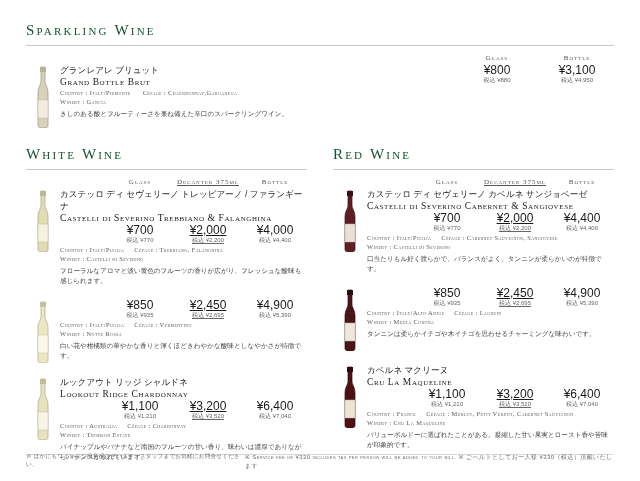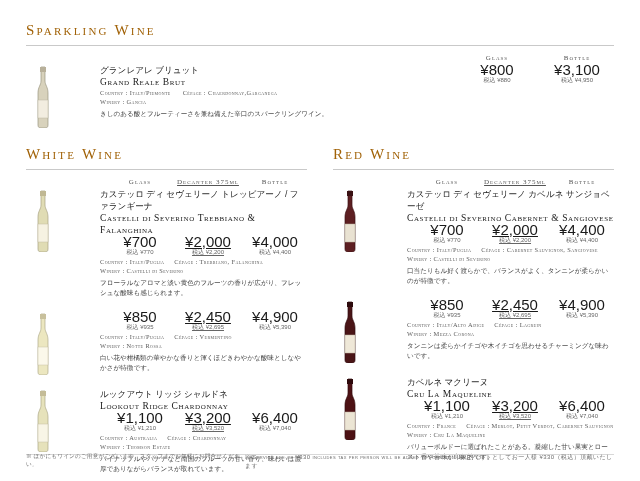--- a/index.html
+++ b/index.html
@@ -9,21 +9,21 @@
     font-family:"Liberation Serif",serif;
     color:#2b2b2b;
     overflow:hidden;
   }
   .page{position:relative;width:640px;height:481px;box-sizing:border-box;padding:22px 26px 0 26px;}
   .section-title{
     font-family:"Liberation Serif",serif;
     font-size:15px;
     letter-spacing:2.2px;
     font-variant:small-caps;
-    color:#a16207;
+    color:#14532d;
     margin:0 0 6px 0;
     font-weight:normal;
   }
   .rule{height:1px;background:#c9c9c9;margin:0 0 8px 0;}
 
   
   .colhead{
     display:flex;justify-content:flex-end;align-items:flex-end;
     font-variant:small-caps;font-size:7px;letter-spacing:1px;color:#555;
     margin-bottom:2px;
@@ -33,34 +33,34 @@
   
   .sp-c1{width:86px;}
   .sp-c2{width:74px;}
   
   .w-c1{width:66px;}
   .w-c2{width:70px;text-decoration:underline;}
   .w-c3{width:64px;}
 
   .item{display:flex;margin-bottom:13px;}
   .bottle{width:34px;flex:0 0 34px;display:flex;justify-content:center;padding-top:2px;}
-  .info{flex:1 1 auto;min-width:0;margin-left:40px;}
+  .info{flex:1 1 auto;min-width:0;}
 
   .toprow{display:flex;align-items:flex-start;}
   .names{flex:1 1 auto;min-width:0;}
   .prices{flex:0 0 auto;text-align:right;}
 
   .jname{font-family:"Liberation Sans",sans-serif;font-size:8.6px;color:#1a1a1a;line-height:12px;}
   .ename{font-variant:small-caps;font-size:9.5px;letter-spacing:.6px;color:#1a1a1a;line-height:12px;}
   .meta{font-variant:small-caps;font-size:6.4px;letter-spacing:.4px;color:#5a5a5a;line-height:9px;}
   .desc{font-family:"Liberation Sans",sans-serif;font-size:6.6px;color:#444;line-height:10px;margin-top:3px;}
 
   .prow{display:flex;justify-content:flex-end;}
   .prow span{display:inline-block;text-align:center;}
-  .price-main{font-family:"Liberation Sans",sans-serif;font-size:15px;color:#1a1a1a;line-height:12px;}
+  .price-main{font-family:"Liberation Sans",sans-serif;font-size:12px;color:#1a1a1a;line-height:12px;}
   .price-tax{font-family:"Liberation Sans",sans-serif;font-size:6px;color:#666;line-height:9px;}
 
   .twocol{display:flex;gap:26px;margin-top:18px;}
   .col{width:50%;}
 
   .footer{
     position:absolute;left:0;right:0;bottom:10px;
     display:flex;justify-content:space-between;
     padding:0 26px;
     font-family:"Liberation Sans",sans-serif;
@@ -90,21 +90,21 @@
         <svg class="bt" width="18" height="62" viewBox="0 0 18 62">
           <path d="M7 1 h4 v14 c0 4 3 6 3 12 v32 c0 2 -1 3 -3 3 h-4 c-2 0 -3 -1 -3 -3 v-32 c0 -6 3 -8 3 -12 z" fill="#d8d2bc" stroke="#9a9580" stroke-width="0.7"></path>
           <rect x="4" y="34" width="10" height="18" fill="#f2ede0" stroke="#bdb9a3" stroke-width="0.5"></rect>
           <rect x="6" y="1" width="6" height="5" fill="#b8b09a"></rect>
         </svg>
       </div>
       <div class="info">
         <div class="toprow">
           <div class="names">
             <div class="jname">グランレアレ ブリュット</div>
-            <div class="ename">Grand Reale Brut</div>
+            <div class="ename">Grand Bottle Brut</div>
           </div>
           <div class="prices">
             <div class="prow">
               <span class="sp-c1 price-main">¥800</span>
               <span class="sp-c2 price-main">¥3,100</span>
             </div>
             <div class="prow">
               <span class="sp-c1 price-tax">税込 ¥880</span>
               <span class="sp-c2 price-tax">税込 ¥4,950</span>
             </div>

